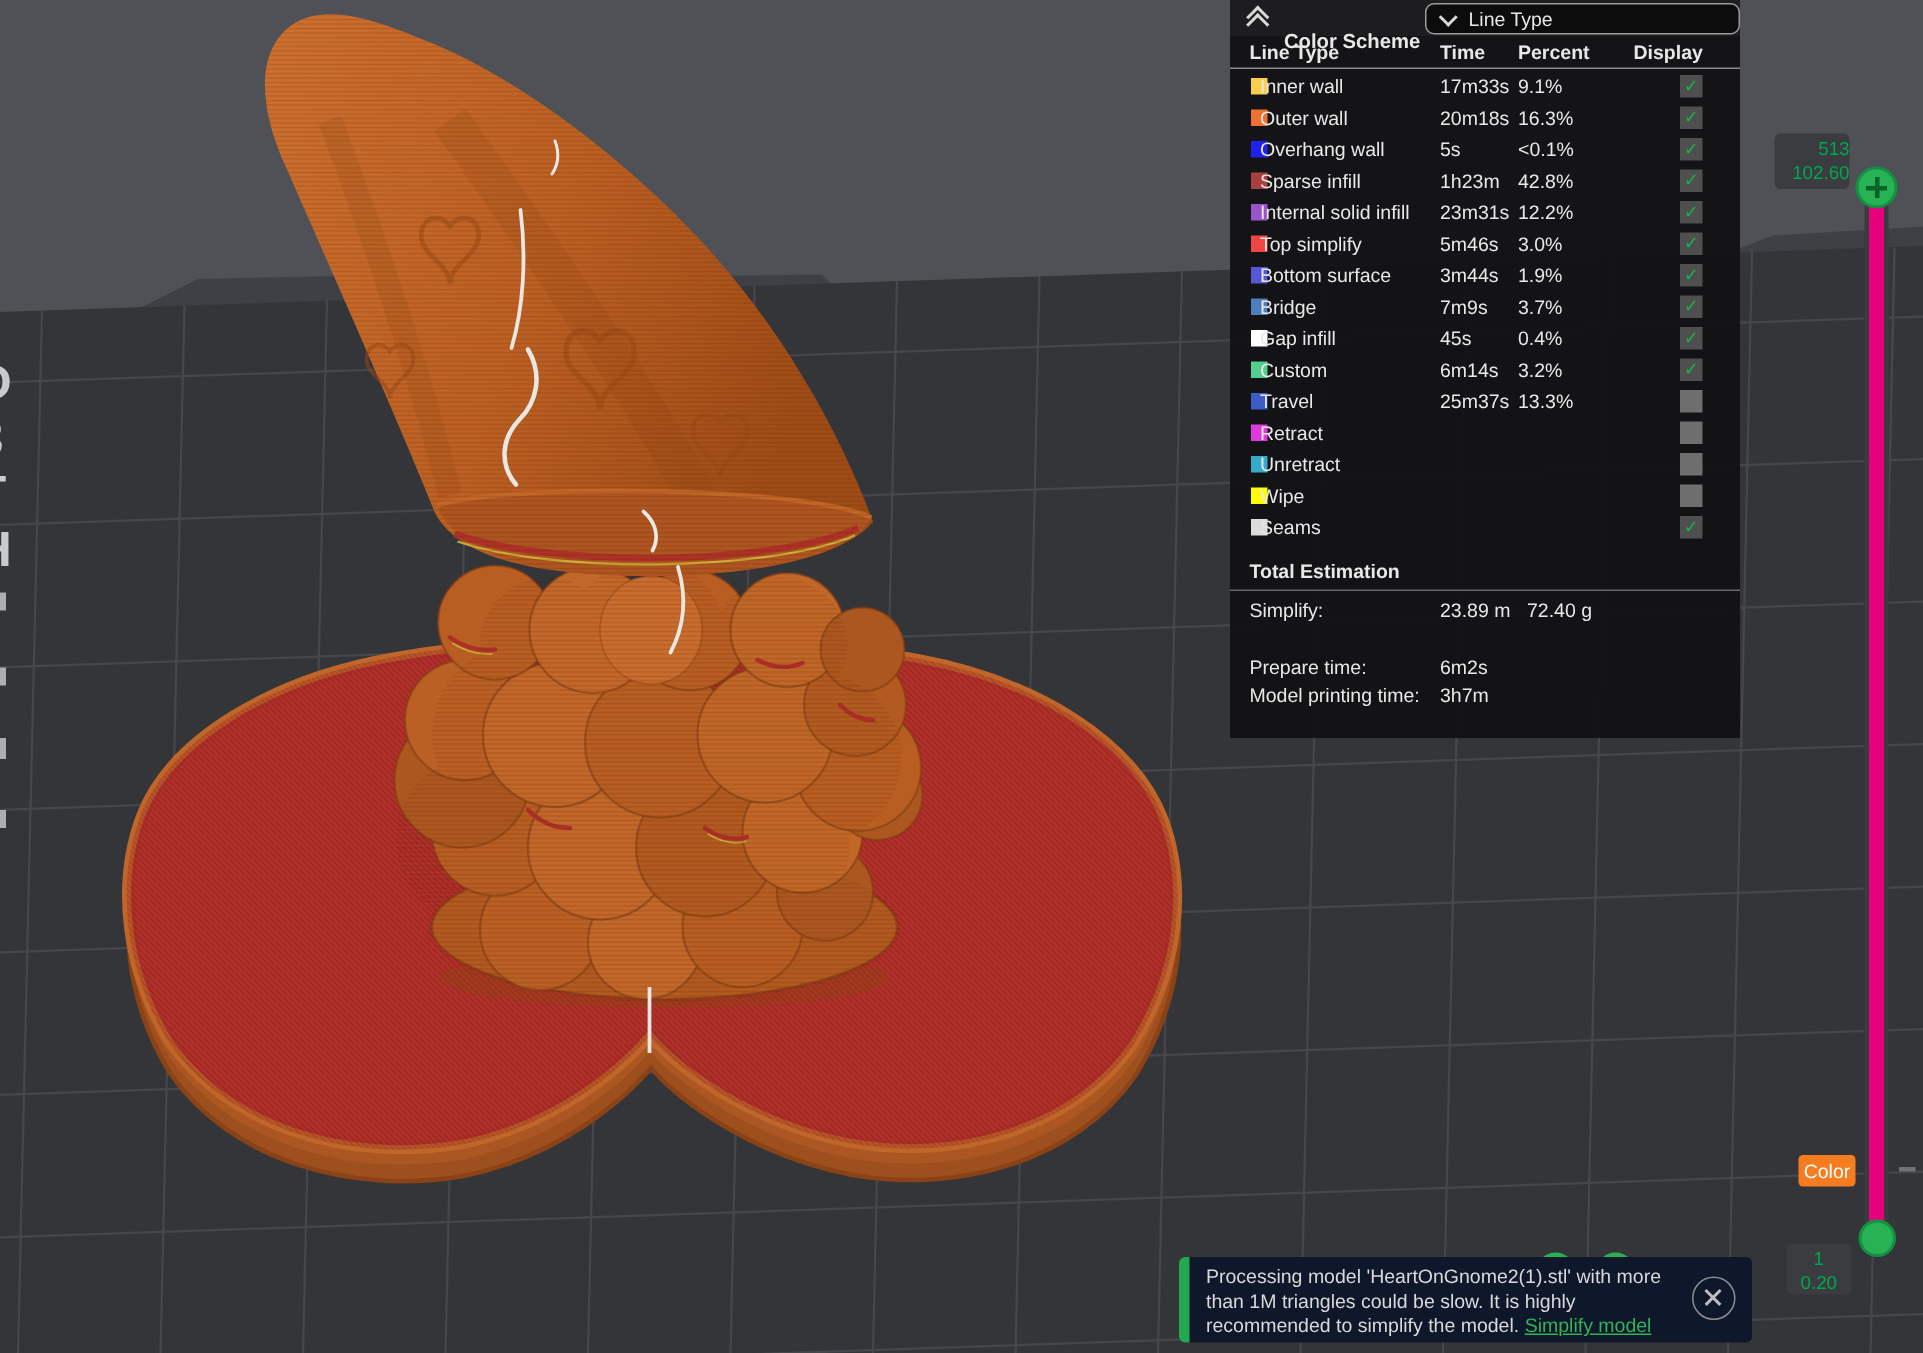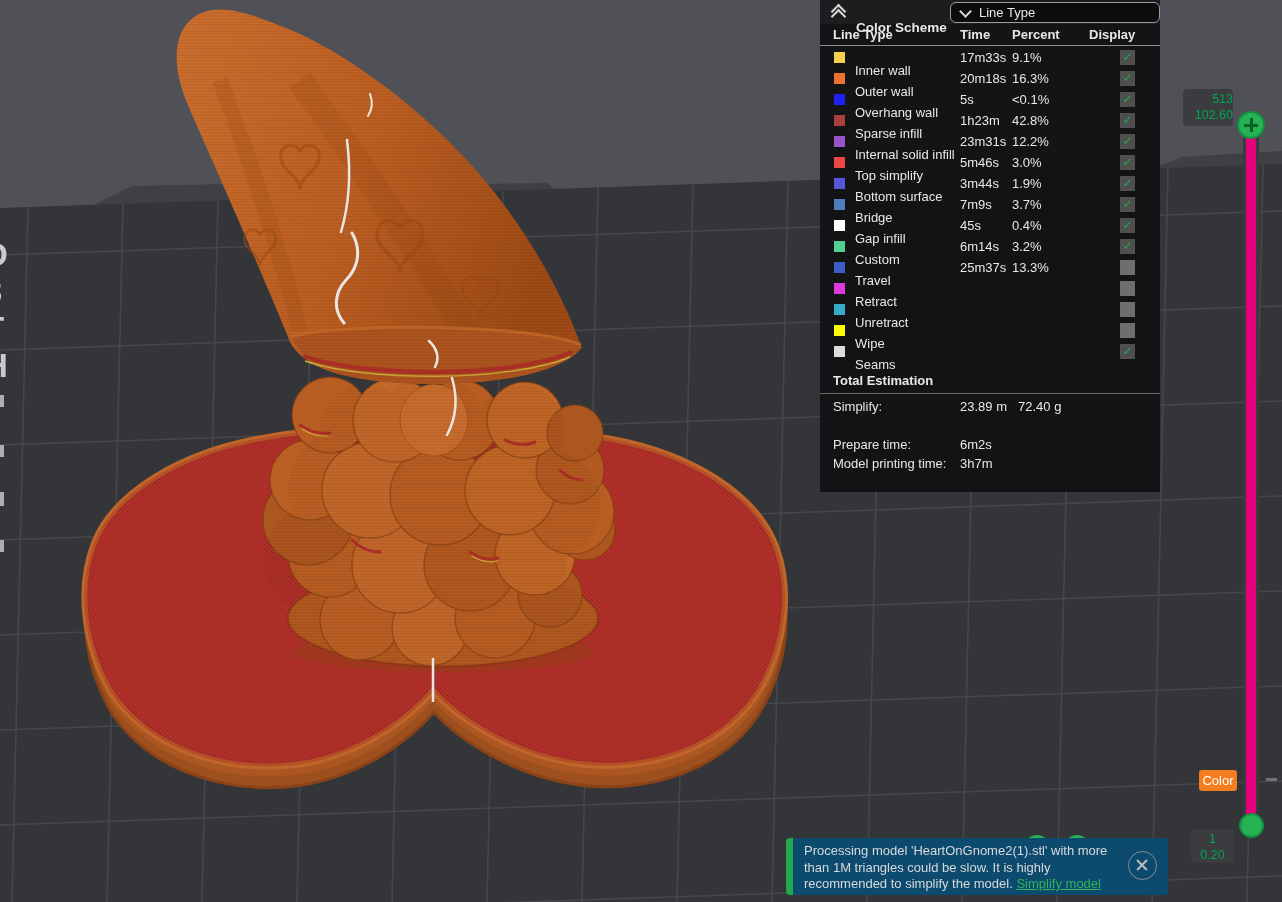--- a/index.html
+++ b/index.html
@@ -30,21 +30,21 @@
     transform:rotate(-45deg);margin-top:-3px;}
 
   .thead{position:absolute;top:24px;left:0;width:100%;height:22px;font-weight:bold;
     border-bottom:1px solid #8B8B8B;box-sizing:border-box;}
   .thead span{position:absolute;top:3px;white-space:nowrap;}
   .h-line{left:13px}.h-time{left:140px}.h-pct{left:192px}.h-disp{left:269px}
 
   .row{position:absolute;left:0;width:100%;height:21px;}
   .row span{white-space:nowrap;}
   .sw{position:absolute;left:14px;top:5px;width:11px;height:11px;}
-  .lbl{position:absolute;left:35px;top:3px;margin-top:13px;}
+  .lbl{position:absolute;left:20px;top:3px;}
   .tm{position:absolute;left:140px;top:3px;}
   .pc{position:absolute;left:192px;top:3px;}
   .cb{position:absolute;left:300px;top:3px;width:15px;height:15px;background:#6E6E6E;
     color:#19B24B;font-weight:bold;font-size:12px;line-height:15px;text-align:center;
     cursor:pointer;font-family:"DejaVu Sans",sans-serif;}
   .cb.on{background:#4F4F4F;}
 
   .te-title{position:absolute;left:13px;top:373px;font-weight:bold;}
   .te-divider{position:absolute;left:0;top:393px;width:100%;height:1px;background:#6A6A6A;}
   .te-row{position:absolute;left:0;width:100%;height:19px;}
@@ -68,21 +68,21 @@
   .color-badge{position:absolute;left:1199px;top:770px;width:38px;height:21px;
     border-radius:3px;color:#FFFFFF;font-size:13px;line-height:21px;text-align:center;
     z-index:11;cursor:pointer;}
   .one-layer-dash{position:absolute;left:1266px;top:778px;width:11px;height:3px;
     background:#707276;z-index:11;}
 
   
   .peek{position:absolute;width:26px;height:26px;border-radius:50%;z-index:15;}
 
   
-  .toast{position:absolute;left:786px;top:838px;width:382px;height:57px;background:#0c4a6e;
+  .toast{position:absolute;left:786px;top:838px;width:382px;height:57px;background:#0f172a;
     border-radius:4px;z-index:20;color:#D8D9DA;font-size:13px;line-height:16.5px;}
   .toast-bar{position:absolute;left:0;top:0;width:7px;height:100%;border-radius:4px 0 0 4px;}
   .toast-text{position:absolute;left:18px;top:5px;width:312px;}
   .toast-link{text-decoration:underline;cursor:pointer;}
   .toast-close{position:absolute;right:11px;top:13px;width:29px;height:29px;
     border:1.5px solid #8B8D90;border-radius:50%;box-sizing:border-box;cursor:pointer;}
   .xbar{position:absolute;left:6px;top:12px;width:14px;height:1.8px;background:#BBBDBF;}
   .xbar.x1{transform:rotate(45deg)}.xbar.x2{transform:rotate(-45deg)}
 </style>
 </head>

